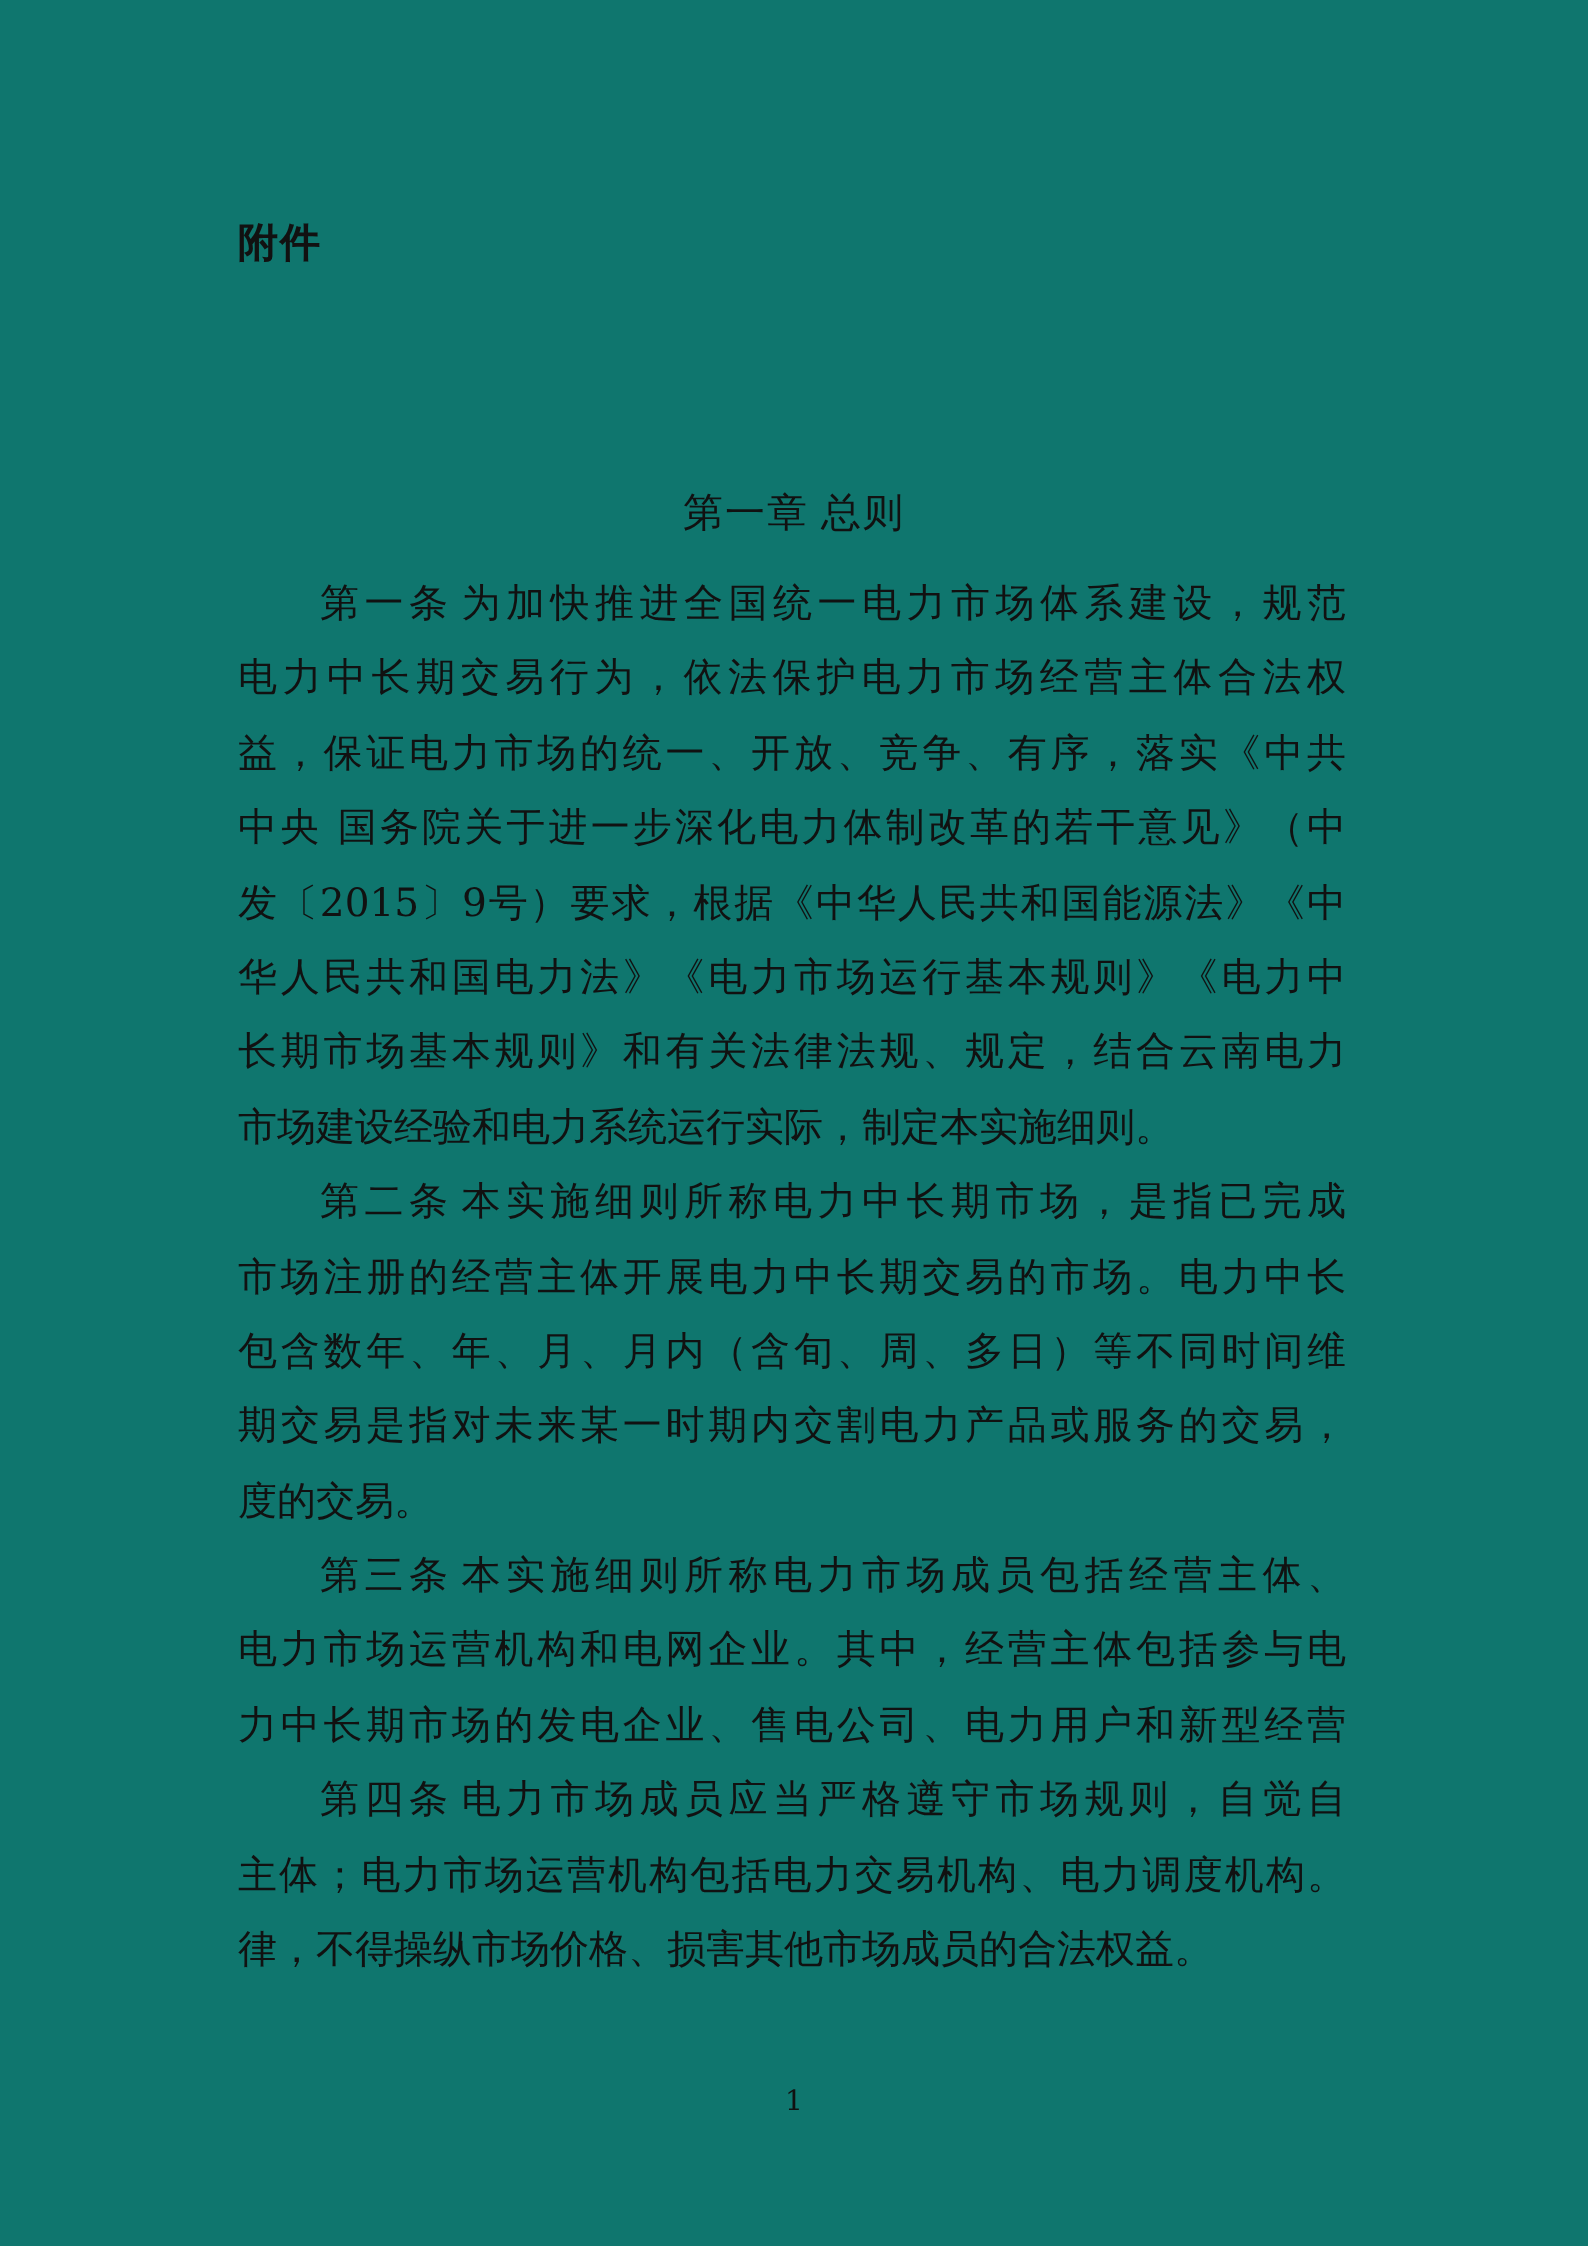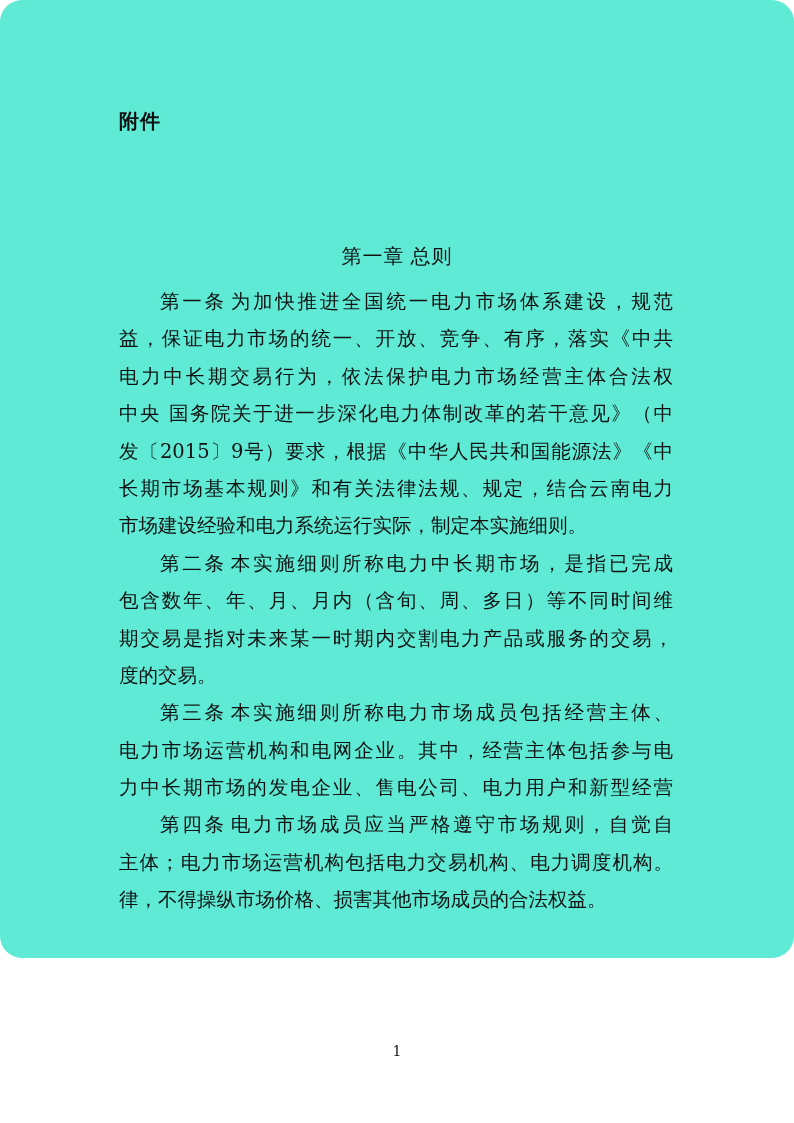--- a/index.html
+++ b/index.html
@@ -1,45 +1,47 @@
 <!DOCTYPE html>
 <html><head>
 <meta charset="utf-8">
 <style>
   html, body { margin:0; padding:0; background:#ffffff; }
   body { width:794px; height:1123px; position:relative; overflow:hidden; color:#111; }
-  .page { position:absolute; left:0; top:0; width:794px; height:958px; background:#5eead4;border-radius:22px; }
+  .page { position:absolute; left:0; top:0; width:794px; height:1123px; background:#0f766e; }
   .attach { position:absolute; left:119px; top:108px; font-family:"DejaVu Sans", sans-serif; font-size:20px; font-weight:bold; letter-spacing:1px; }
   .title { position:absolute; left:0; width:794px; top:163px; text-align:center; font-family:"DejaVu Serif", serif; font-size:26px; font-weight:bold; letter-spacing:0px; }
   .chapter { position:absolute; left:0; width:794px; top:243px; text-align:center; font-family:Liberation Serif, serif; font-size:20px; letter-spacing:1px; }
   .body { position:absolute; left:119px; top:283px; width:554px; font-family:"DejaVu Serif", serif; font-size:19.5px; line-height:37.4px; }
   .line { display:block; white-space:nowrap; text-align:justify; text-align-last:justify; height:37.4px; }
   .line.last { text-align-last:left; }
   .indent { padding-left:41px; }
   .art { font-family:Liberation Sans, sans-serif; margin-right:4px; }
   .pageno { position:absolute; left:0; width:794px; top:1043px; text-align:center; font-family:"DejaVu Serif", serif; font-size:14px; }
 </style>
 </head>
 <body>
 
 <div class="page">
   <div class="attach">附件</div>
   <div class="chapter">第一章 总则</div>
 
   <div class="body">
 
     <span class="line indent"><span class="art">第一条</span><span>为加快推进全国统一电力市场体系建设，规范</span></span>
+    <span class="line">电力中长期交易行为，依法保护电力市场经营主体合法权</span>
     <span class="line">益，保证电力市场的统一、开放、竞争、有序，落实《中共</span>
-    <span class="line">电力中长期交易行为，依法保护电力市场经营主体合法权</span>
     <span class="line">中央 国务院关于进一步深化电力体制改革的若干意见》（中</span>
     <span class="line">发〔2015〕9号）要求，根据《中华人民共和国能源法》《中</span>
+    <span class="line">华人民共和国电力法》《电力市场运行基本规则》《电力中</span>
     <span class="line">长期市场基本规则》和有关法律法规、规定，结合云南电力</span>
     <span class="line last">市场建设经验和电力系统运行实际，制定本实施细则。</span>
 
     <span class="line indent"><span class="art">第二条</span><span>本实施细则所称电力中长期市场，是指已完成</span></span>
+    <span class="line">市场注册的经营主体开展电力中长期交易的市场。电力中长</span>
     <span class="line">包含数年、年、月、月内（含旬、周、多日）等不同时间维</span>
     <span class="line">期交易是指对未来某一时期内交割电力产品或服务的交易，</span>
     <span class="line last">度的交易。</span>
 
     <span class="line indent"><span class="art">第三条</span><span>本实施细则所称电力市场成员包括经营主体、</span></span>
     <span class="line">电力市场运营机构和电网企业。其中，经营主体包括参与电</span>
     <span class="line">力中长期市场的发电企业、售电公司、电力用户和新型经营</span>
     <span class="line indent"><span class="art">第四条</span><span>电力市场成员应当严格遵守市场规则，自觉自</span></span>
 
     <span class="line">主体；电力市场运营机构包括电力交易机构、电力调度机构。</span>

